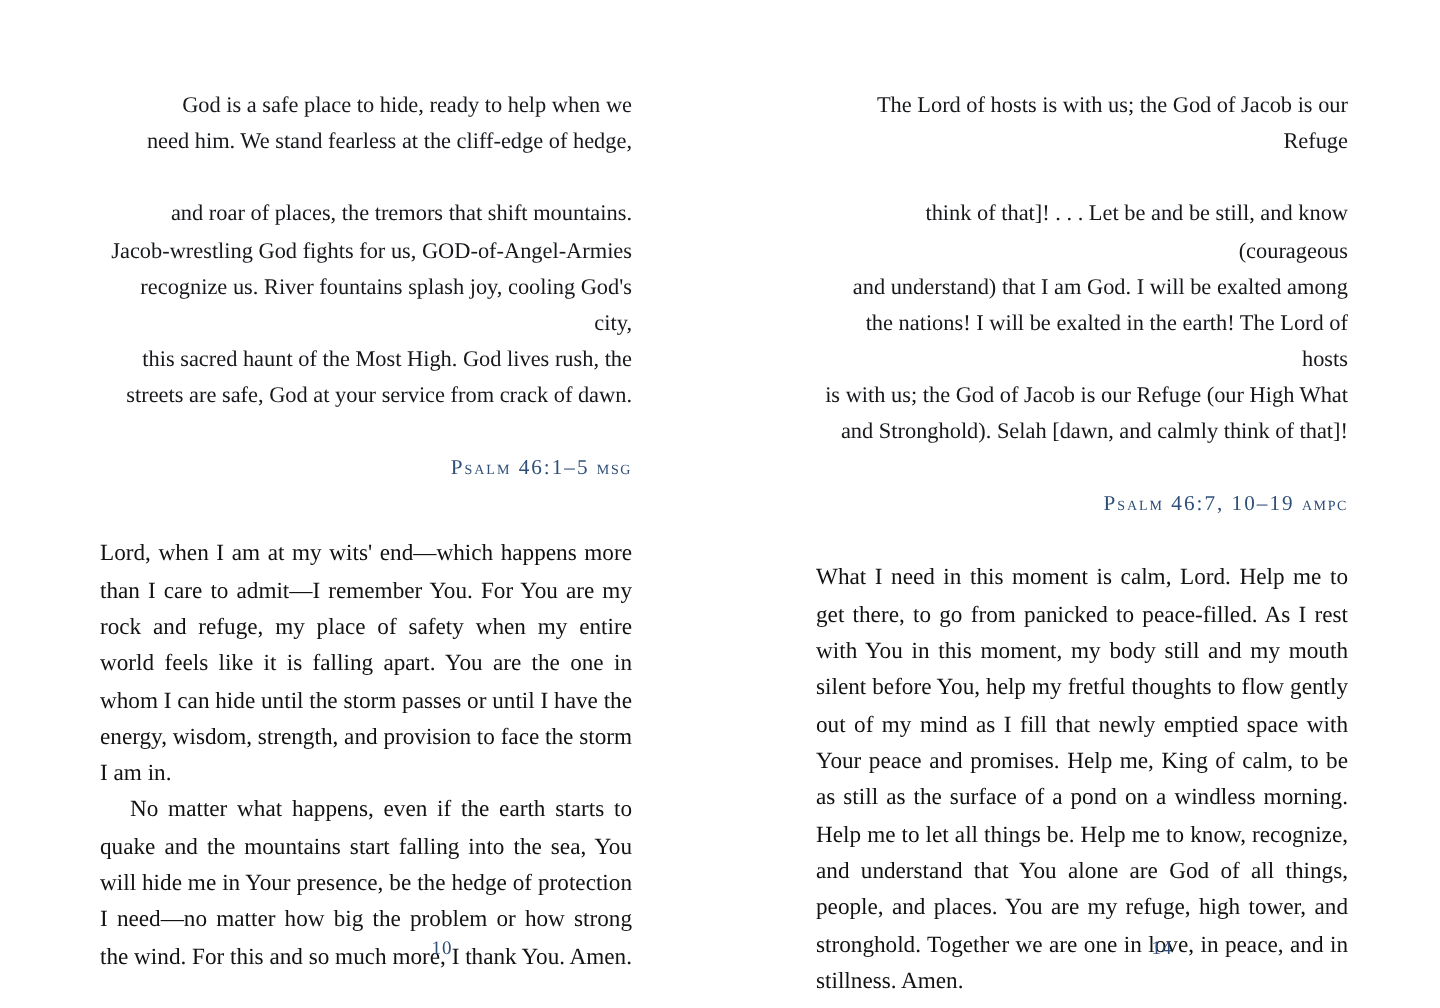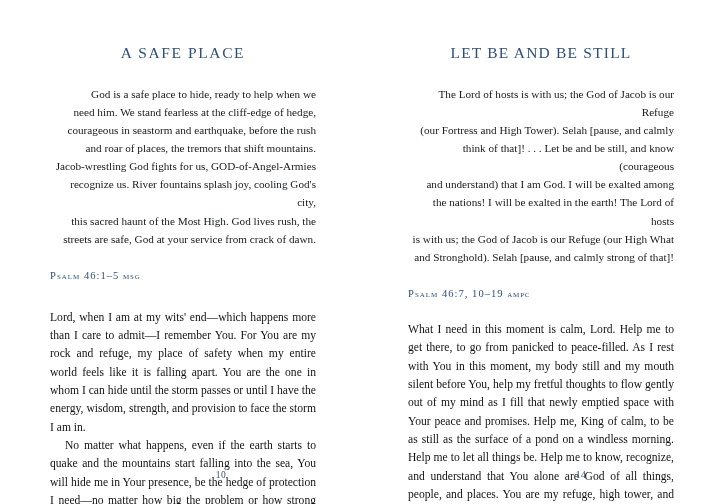--- a/index.html
+++ b/index.html
@@ -46,21 +46,21 @@
   .chapter-title.wide { letter-spacing: 1.2px; }
 
   .scripture {
     font-size: 11.2px;
     line-height: 1.62;
     text-align: right;
     color: #16181c;
     margin: 0 0 6px 0;
   }
   .reference {
-    text-align: left;
+    text-align: right;
     font-variant: small-caps;
     font-style: normal;
     font-size: 10.6px;
     letter-spacing: 1px;
     color: #2f4f79;
     margin: 22px 0 0 0;
   }
   .reference .ver {
     font-size: 9.4px;
     letter-spacing: 0.8px;
@@ -89,26 +89,25 @@
     letter-spacing: 0.5px;
     padding-left: 41px;
   }
 </style>
 </head>
 <body>
 
 <div class="spread">
 
   <div class="page left">
-    <h1 class="chapter-title">A Safe Place</h1>
 
     <div class="scripture">
       <span>God is a safe place to hide, ready to help when we</span><br>
       <span>need him. We stand fearless at the cliff-edge of hedge,</span><br>
-      <span>courageous in seastorm and earthquake, before the rush</span><br>
+      <br>
       <span>and roar of places, the tremors that shift mountains.</span><br>
       <span>Jacob-wrestling God fights for us, GOD-of-Angel-Armies</span><br>
       <span>recognize us. River fountains splash joy, cooling God's city,</span><br>
       <span>this sacred haunt of the Most High. God lives rush, the</span><br>
       <span>streets are safe, God at your service from crack of dawn.</span>
     </div>
 
     <div class="reference">
       <span>Psalm 46:1–5</span>
       <span class="ver">msg</span>
@@ -116,30 +115,29 @@
 
     <div class="body-copy">
       <p>Lord, when I am at my wits' end—which happens more than I care to admit—I remember You. For You are my rock and refuge, my place of safety when my entire world feels like it is falling apart. You are the one in whom I can hide until the storm passes or until I have the energy, wisdom, strength, and provision to face the storm I am in.</p>
       <p>No matter what happens, even if the earth starts to quake and the mountains start falling into the sea, You will hide me in Your presence, be the hedge of protection I need—no matter how big the problem or how strong the wind. For this and so much more, I thank You. Amen.</p>
     </div>
 
     <div class="folio">10</div>
   </div>
 
   <div class="page right">
-    <h1 class="chapter-title wide">Let Be and Be Still</h1>
 
     <div class="scripture">
       <span>The Lord of hosts is with us; the God of Jacob is our Refuge</span><br>
-      <span>(our Fortress and High Tower). Selah [pause, and calmly</span><br>
+      <br>
       <span>think of that]! . . . Let be and be still, and know (courageous</span><br>
       <span>and understand) that I am God. I will be exalted among</span><br>
       <span>the nations! I will be exalted in the earth! The Lord of hosts</span><br>
       <span>is with us; the God of Jacob is our Refuge (our High What</span><br>
-      <span>and Stronghold). Selah [pause, and calmly strong of that]!</span>
+      <span>and Stronghold). Selah [dawn, and calmly think of that]!</span>
     </div>
 
     <div class="reference">
       <span>Psalm 46:7, 10–19</span>
       <span class="ver">ampc</span>
     </div>
 
     <div class="body-copy">
       <p>What I need in this moment is calm, Lord. Help me to get there, to go from panicked to peace-filled. As I rest with You in this moment, my body still and my mouth silent before You, help my fretful thoughts to flow gently out of my mind as I fill that newly emptied space with Your peace and promises. Help me, King of calm, to be as still as the surface of a pond on a windless morning. Help me to let all things be. Help me to know, recognize, and understand that You alone are God of all things, people, and places. You are my refuge, high tower, and stronghold. Together we are one in love, in peace, and in stillness. Amen.</p>
     </div>

